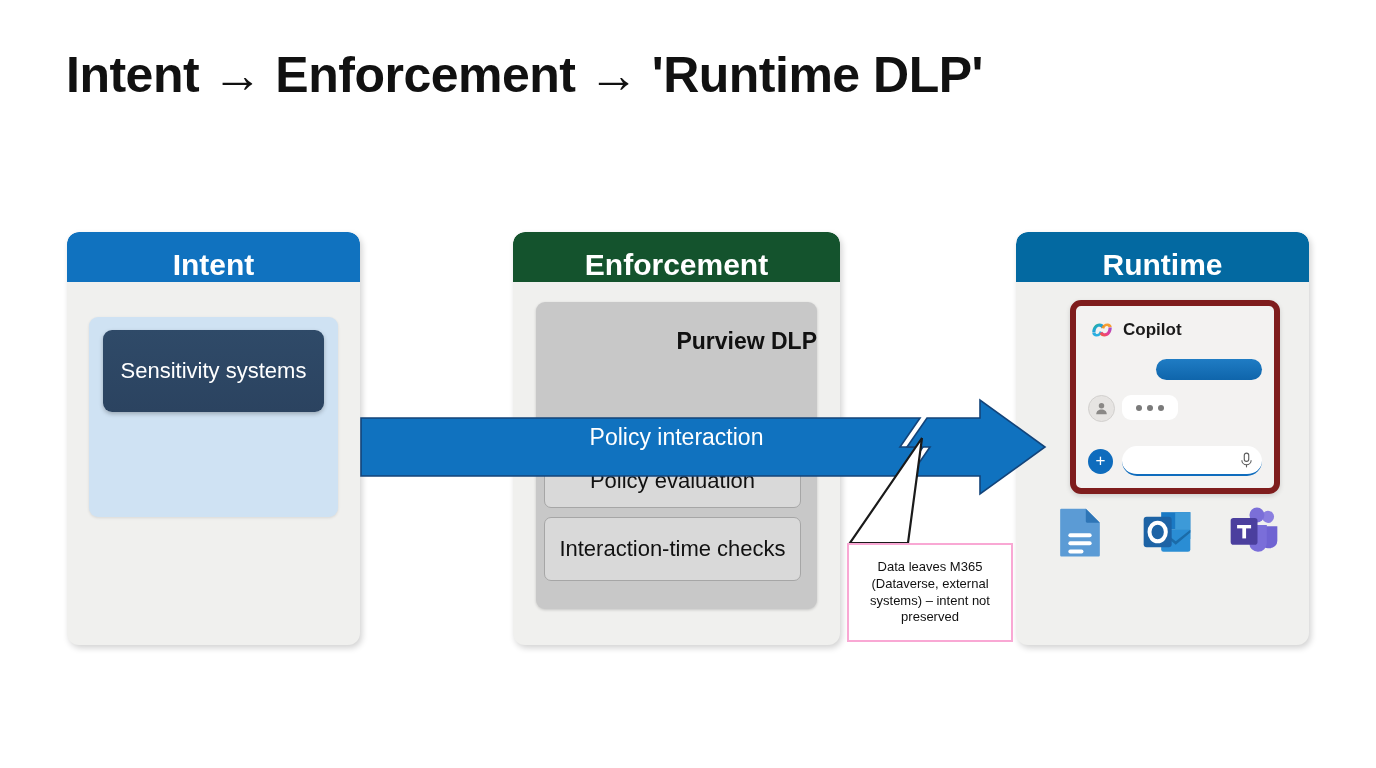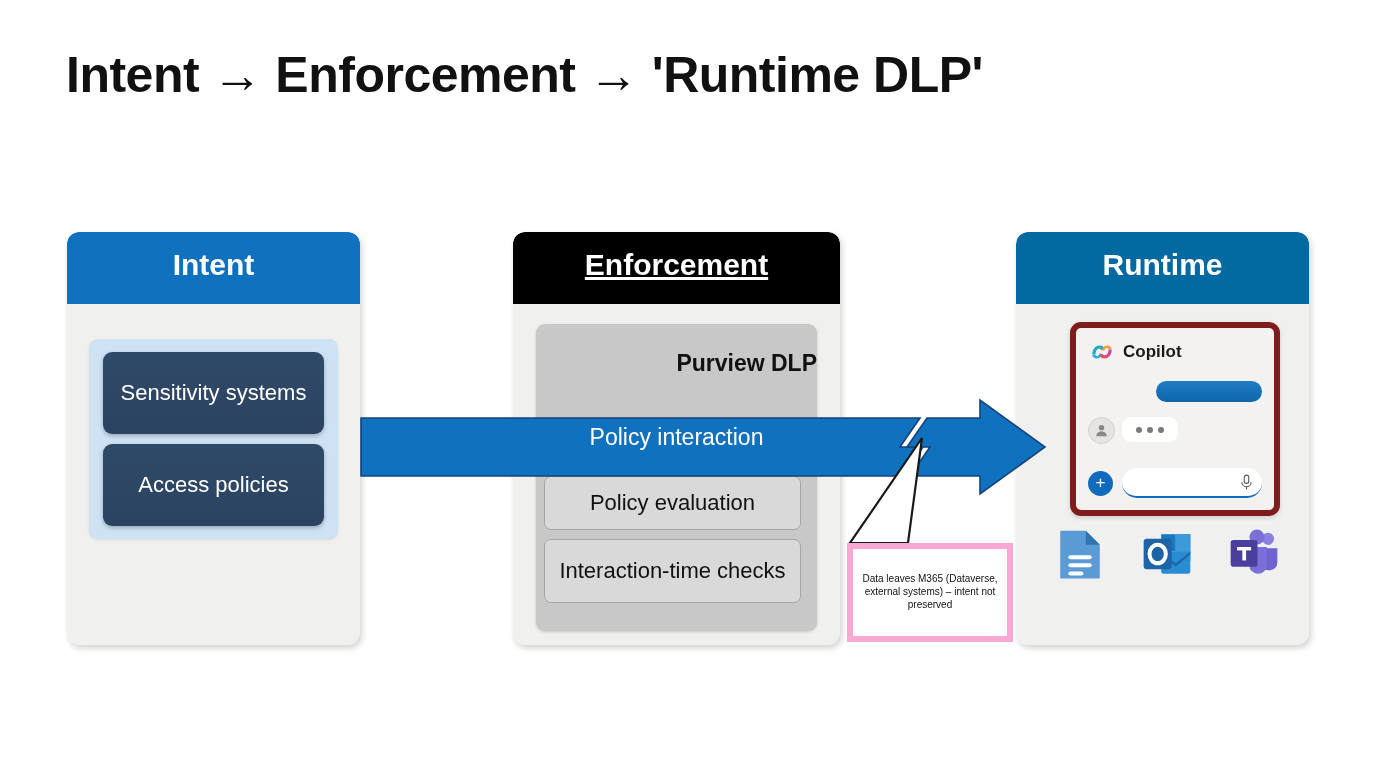--- a/index.html
+++ b/index.html
@@ -30,21 +30,21 @@
 
   
   .panel {
     position: absolute;
     border-radius: 12px;
     background: #f0f0ee;
     box-shadow: 2px 3px 6px rgba(0,0,0,0.18);
     overflow: hidden;
   }
   .panel-header {
-    height: 72px;
+    height: 50px;
     line-height: 66px;
     text-align: center;
     color: #ffffff;
     font-size: 30px;
     font-weight: 600;
     border-radius: 12px 12px 0 0;
   }
   .panel-body {
     position: relative;
     height: calc(100% - 66px);
@@ -73,21 +73,21 @@
     display: flex;
     align-items: center;
     justify-content: center;
     box-shadow: 0 2px 4px rgba(0,0,0,0.25);
   }
   #box-sensitivity { top: 13px; }
   #box-access      { top: 105px; }
 
   
   #panel-enforcement { left: 513px; top: 232px; width: 327px; height: 413px; }
-  #panel-enforcement .panel-header { background: #000000; text-decoration: underline; }
+  #panel-enforcement .panel-header { background: #14532d; }
   #enf-inner {
     position: absolute;
     left: 23px; top: 20px;
     width: 281px; height: 307px;
     background: #c8c8c8;
     border-radius: 9px;
     box-shadow: 0 1px 3px rgba(0,0,0,0.18);
   }
   #purview-label {
     position: absolute;
@@ -225,44 +225,43 @@
   #callout-pointer {
     position: absolute;
     left: 830px; top: 430px;
     width: 210px; height: 130px;
   }
   #callout-box {
     position: absolute;
     left: 847px; top: 543px;
     width: 166px; height: 99px;
     background: #ffffff;
-    border: 6px solid #f9a8d4;
+    border: 2px solid #f9a8d4;
     box-sizing: border-box;
     display: flex;
     align-items: center;
     justify-content: center;
     text-align: center;
-    font-size: 10px;
+    font-size: 13px;
     line-height: 1.28;
     color: #111111;
     padding: 0 6px;
     z-index: 6;
   }
 </style>
 </head>
 <body>
 
 <div id="slide-title">Intent → Enforcement → 'Runtime DLP'</div>
 
 <div class="panel" id="panel-intent">
   <div class="panel-header">Intent</div>
   <div class="panel-body">
     <div id="intent-inner">
       <div class="navy-box" id="box-sensitivity">Sensitivity systems</div>
-      <div class="navy-box" id="box-access">Access policies</div>
     </div>
   </div>
 </div>
 
 <div class="panel" id="panel-enforcement">
   <div class="panel-header">Enforcement</div>
   <div class="panel-body">
     <div id="enf-inner">
       <div id="purview-label">Purview DLP</div>
       <div class="gray-box" id="box-policy">Policy evaluation</div>

